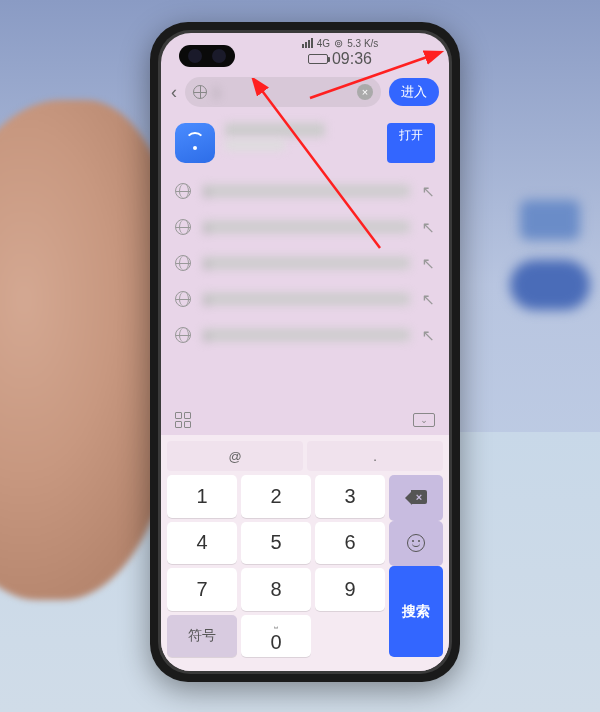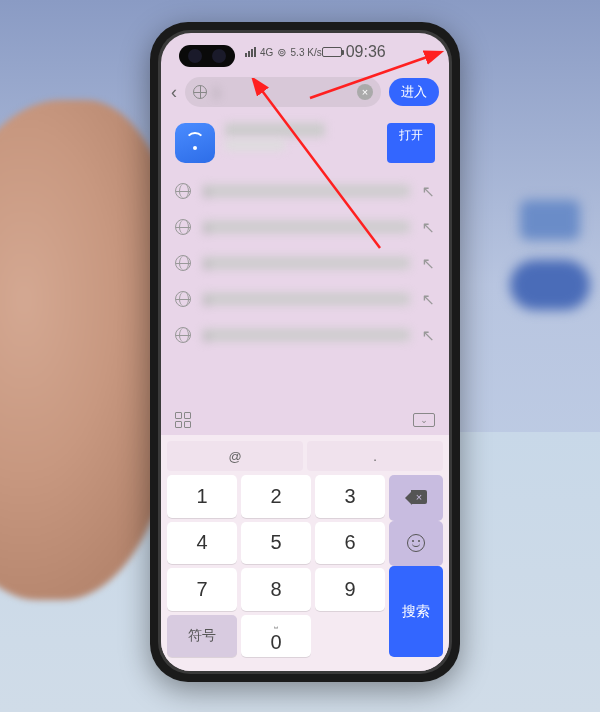--- a/index.html
+++ b/index.html
@@ -67,24 +67,25 @@
     content: "";
     width: 14px;
     height: 14px;
     background: #1a1a2a;
     border-radius: 50%;
   }
   .status-bar {
     height: 38px;
     display: flex;
     align-items: center;
-    justify-content: flex-start;
+    justify-content: center;
     padding: 0 14px 0 84px;
     font-size: 10px;
     color: #555;
+    flex-direction: column;
   }
   .sb-left { display: flex; gap: 4px; align-items: center; }
   .sb-right { display: flex; gap: 4px; align-items: center; font-size: 16px; }
   .signal-bars { display: inline-flex; gap: 1px; align-items: flex-end; }
   .signal-bars span { width: 2px; background: #555; }
   .signal-bars span:nth-child(1){height:4px}.signal-bars span:nth-child(2){height:6px}.signal-bars span:nth-child(3){height:8px}.signal-bars span:nth-child(4){height:10px}
   .battery { width: 20px; height: 10px; border: 1px solid #555; border-radius: 2px; position: relative; }
   .battery::after { content:""; position:absolute; right:-3px; top:2px; width:2px; height:5px; background:#555; border-radius:0 1px 1px 0;}
   .battery-fill { width: 85%; height: 100%; background:#555; }
 
@@ -208,20 +209,21 @@
     border-radius:5px;
     display:flex;align-items:center;justify-content:center;
     font-size:20px; color:#333;
     box-shadow: 0 1px 0 rgba(0,0,0,0.1);
   }
   .num-key.gray { background:#d8cbe0; font-size:14px; color:#555;}
   .side-col {
     width: 54px;
     display:grid;
     grid-template-rows: repeat(4,1fr);
+    font-weight:bold;
   }
   .side-key {
     background:#c8bce0;
     border-radius:5px;
     display:flex;align-items:center;justify-content:center;
     font-size:16px; color:#555;
   }
   .side-key.search { background:#3366ff; color:#fff; font-size:14px; grid-row: span 2;}
   .backspace{position:relative;width:22px;height:14px;}
   .backspace::before{content:"";position:absolute;left:0;top:0;width:0;height:0;border-top:7px solid transparent;border-bottom:7px solid transparent;border-right:7px solid #555;}

